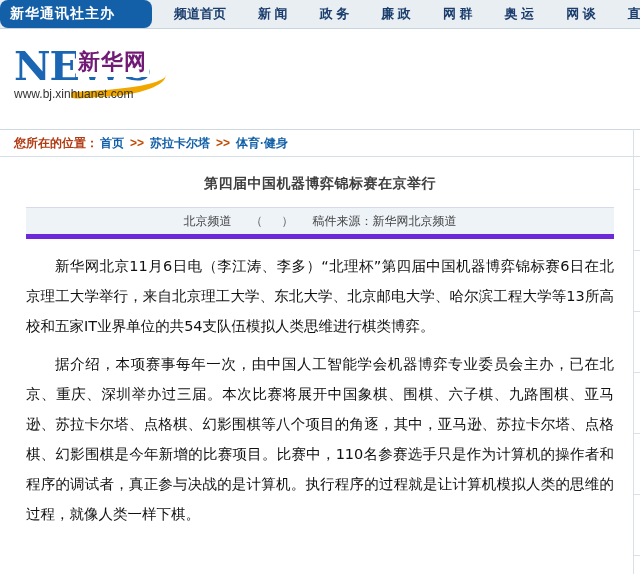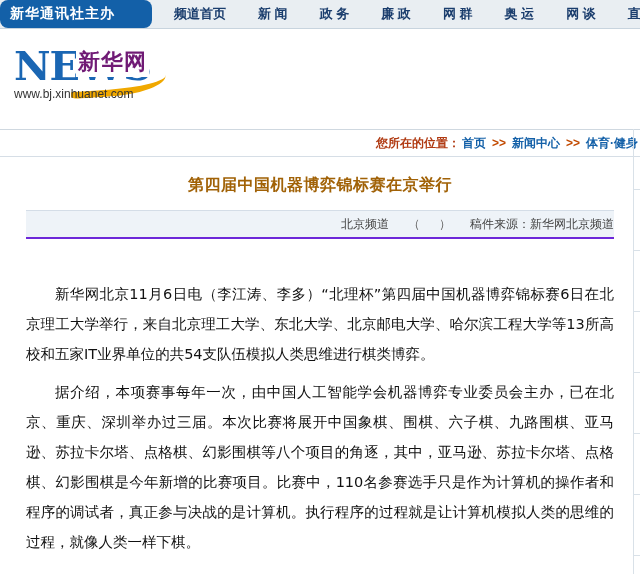--- a/index.html
+++ b/index.html
@@ -113,68 +113,66 @@
   
   .breadcrumb {
     height: 26px;
     border-bottom: 1px solid #d6dee6;
     display: flex;
     align-items: center;
     padding-left: 14px;
     font-size: 12px;
     color: #333;
     background: #fff;
-    justify-content: flex-end;
   }
   .breadcrumb .label { color: #b03a12; font-weight: bold; }
   .breadcrumb a {
     color: #1360a8;
     text-decoration: none;
     font-weight: bold;
     padding: 0 2px;
   }
   .breadcrumb .sep { color: #c24a00; padding: 0 4px; font-weight: bold; }
 
   
   .content {
     padding: 0 26px;
     position: relative;
   }
   .article-title {
     text-align: center;
     font-family: "DejaVu Sans", sans-serif;
-    font-size: 16px;
-    font-weight: bold;
-    color: #a16207;
+    font-size: 14px;
+    font-weight: bold;
+    color: #404040;
     padding: 18px 0 14px;
     letter-spacing: 0.5px;
   }
   .meta-bar {
     background: #eef3f8;
     border-top: 1px solid #d4dde7;
-    border-bottom: 2px solid #6d28d9;
+    border-bottom: 5px solid #6d28d9;
     height: 26px;
     display: flex;
     align-items: center;
-    justify-content: flex-end;
+    justify-content: center;
     font-size: 12px;
     color: #444;
     gap: 19px;
   }
   .meta-bar .src-label { }
   .meta-bar .paren { color: #666; }
 
   .body-text {
     font-family: "DejaVu Sans", sans-serif;
     font-size: 14.5px;
     line-height: 30px;
     color: #111;
     padding-top: 12px;
     text-align: justify;
-    margin-top: 28px;
   }
   .body-text p {
     margin: 0 0 8px 0;
     text-indent: 2em;
   }
 
   
   .right-rail {
     position: absolute;
     right: 0;
@@ -211,21 +209,21 @@
     <div class="logo-cn">新华网</div>
     <div class="logo-swoosh"></div>
   </div>
   <div class="logo-url">www.bj.xinhuanet.com</div>
 </div>
 
 <div class="breadcrumb">
   <span class="label">您所在的位置：</span>
   <a href="#">首页</a>
   <span class="sep">&gt;&gt;</span>
-  <a href="#">新闻中心</a>
+  <a href="#">苏拉卡尔塔</a>
   <span class="sep">&gt;&gt;</span>
   <a href="#">体育·健身</a>
 </div>
 
 <div class="content">
   <div class="article-title">第四届中国机器博弈锦标赛在京举行</div>
 
   <div class="meta-bar">
     <span>北京频道</span>
     <span class="paren">（</span>

